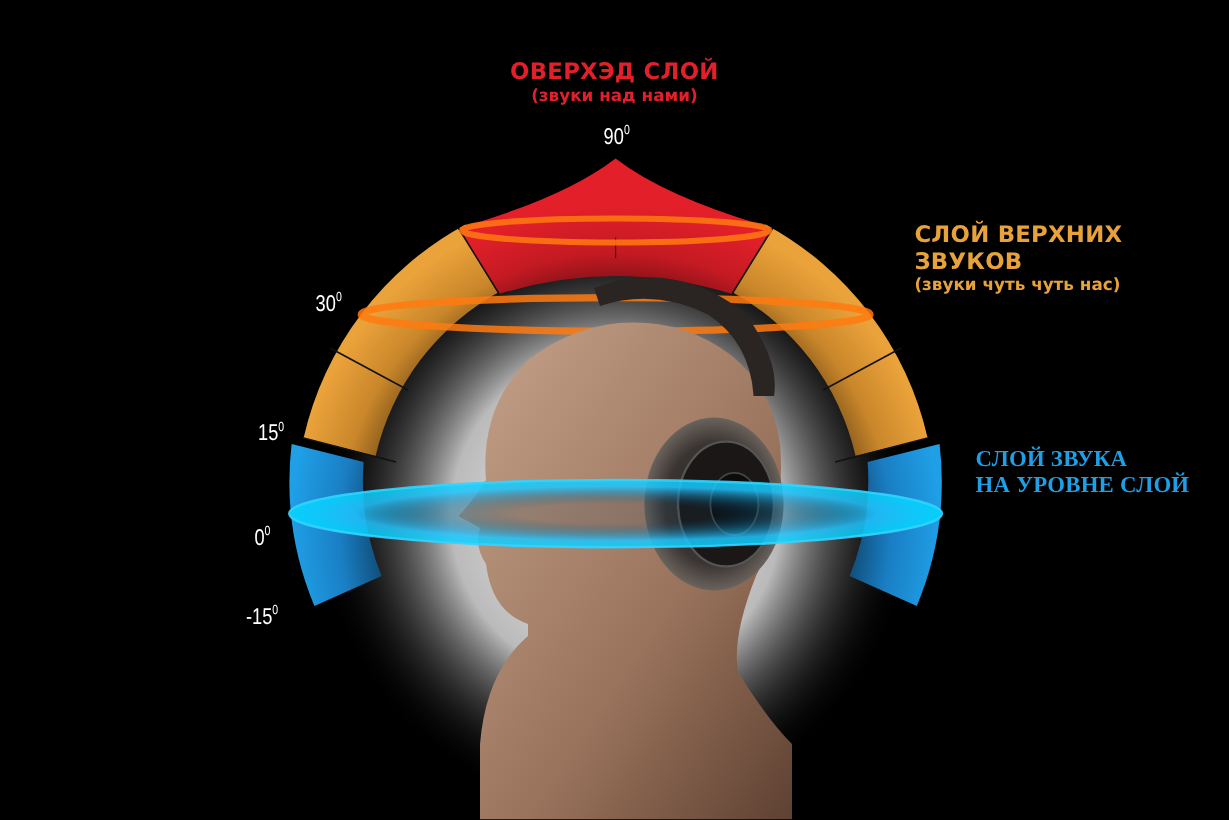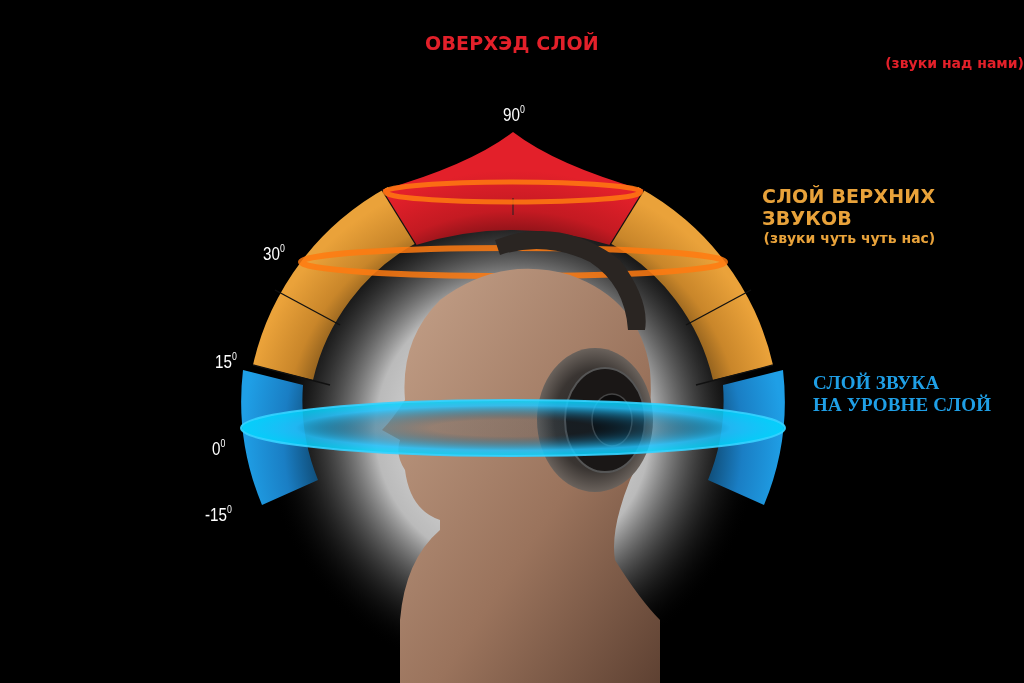--- a/index.html
+++ b/index.html
@@ -3,21 +3,21 @@
 <meta charset="utf-8">
 <style>
   html,body{margin:0;padding:0;background:#000;}
   body{width:1024px;height:683px;position:relative;overflow:hidden;font-family:"DejaVu Sans","Liberation Sans",sans-serif;}
   svg.stage{position:absolute;left:0;top:0;}
   .label{position:absolute;font-weight:bold;line-height:1.15;}
   .t-red{color:#e3202a;}
   .t-orange{color:#e8a23a;}
   .t-blue{color:#1f9fe6;font-family:Liberation Serif, serif;}
   .title{font-size:19px;letter-spacing:0.2px;}
-  .sub{font-size:14px;text-align:right;}
+  .sub{font-size:14px;}
   .deg{position:absolute;color:#fff;font-family:"Liberation Sans",sans-serif;font-size:19px;transform:scaleX(0.8);transform-origin:left top;}
   .deg sup{font-size:11px;vertical-align:8px;}
 </style>
 </head>
 <body>
 
 <svg class="stage" width="1024" height="683" viewBox="0 0 1024 683">
   <defs>
     <radialGradient id="glow" cx="513" cy="430" r="250" gradientUnits="userSpaceOnUse">
       <stop offset="0" stop-color="#fff" stop-opacity="1"></stop>
@@ -86,21 +86,21 @@
     <path d="M495,240 Q560,215 620,260 Q650,300 645,330 L628,330 Q625,285 590,262 Q545,240 500,255 Z" fill="#2a2522"></path>
     <ellipse cx="595" cy="420" rx="58" ry="72" fill="url(#cup)"></ellipse>
     <ellipse cx="605" cy="420" rx="40" ry="52" fill="#1a1716" stroke="#555" stroke-width="2"></ellipse>
     <ellipse cx="612" cy="420" rx="20" ry="26" fill="#0d0c0c" stroke="#444" stroke-width="1.5"></ellipse>
   </g>
 
   <ellipse cx="513" cy="428" rx="272" ry="28" fill="url(#ringBlue)" opacity="0.85"></ellipse>
   <ellipse cx="513" cy="428" rx="272" ry="28" fill="none" stroke="#36d2ff" stroke-width="2" opacity="0.9"></ellipse>
 </svg>
 
-<div class="label t-red" style="left:0;width:1024px;top:33px;text-align:center;">
+<div class="label t-red" style="left:0;width:1024px;top:50px;text-align:center;">
   <div class="title">ОВЕРХЭД СЛОЙ</div>
   <div class="sub">(звуки над нами)</div>
 </div>
 
 <div class="label t-orange" style="left:762px;top:186px;">
   <div class="title">СЛОЙ ВЕРХНИХ</div>
   <div class="title">ЗВУКОВ</div>
   <div class="sub">(звуки чуть чуть нас)</div>
 </div>
 

